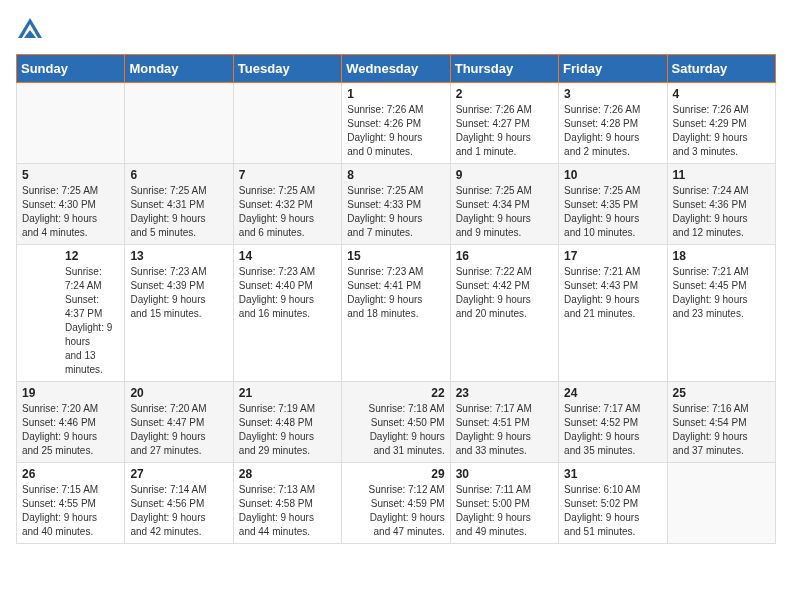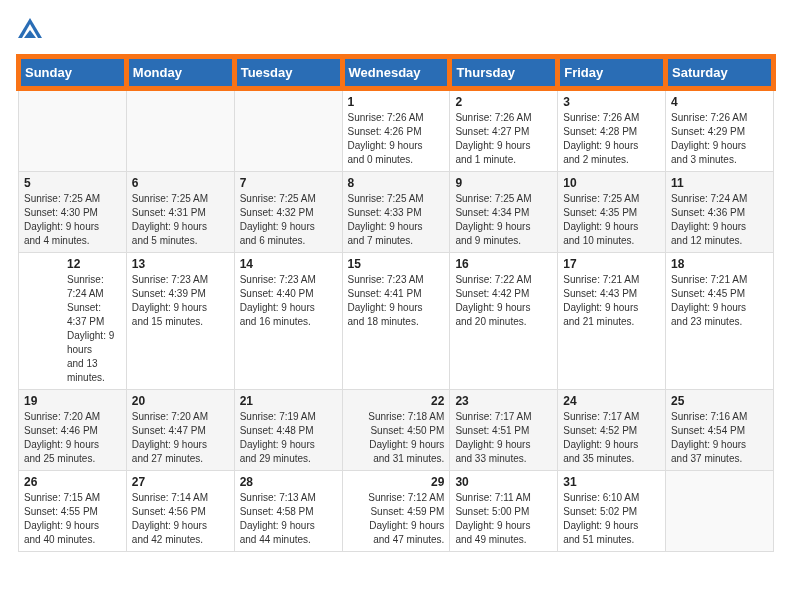--- a/index.html
+++ b/index.html
@@ -57,21 +57,21 @@
       border-collapse: collapse;
       border: 1px solid #ccc;
     }
     .calendar th {
       background-color: #2a6db5;
       color: #fff;
       font-size: 13px;
       font-weight: bold;
       padding: 6px 4px;
       text-align: left;
-      border: 5px solid #f97316;
+      border: 1px solid #f97316;
     }
     .calendar td {
       vertical-align: top;
       padding: 4px 5px;
       font-size: 10.5px;
       color: #222;
       border: 1px solid #ddd;
       width: calc(100% / 7);
       min-height: 80px;
       height: 80px;

